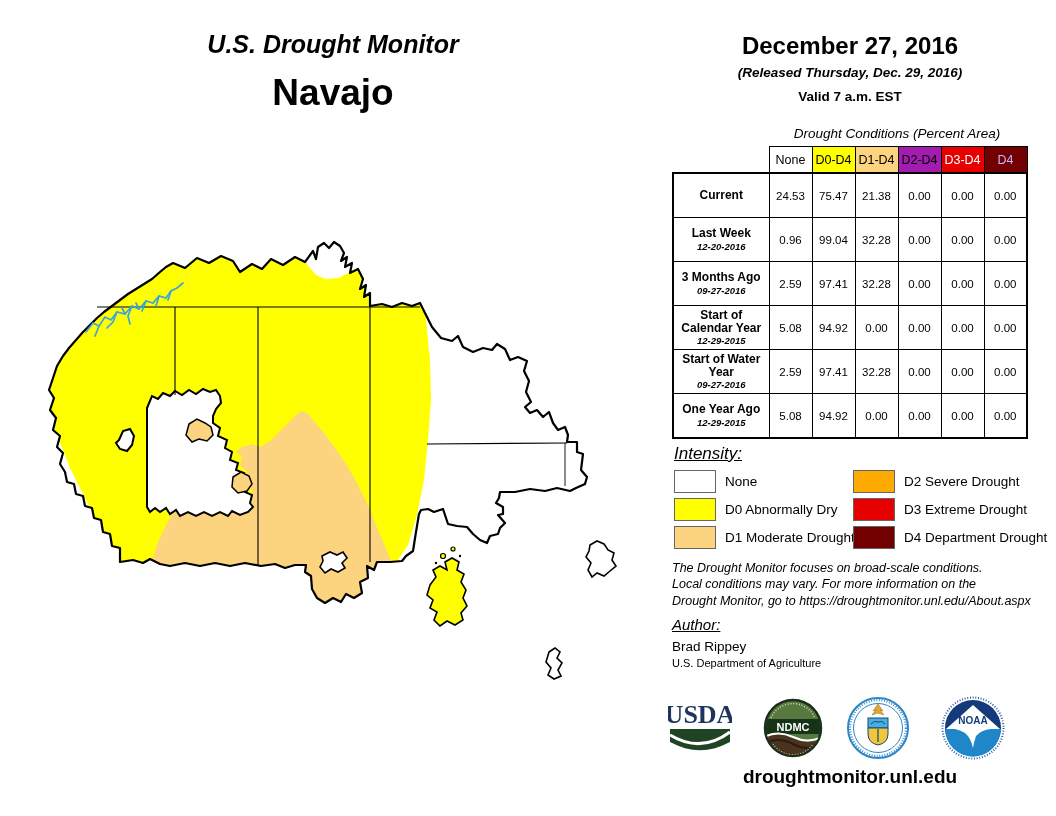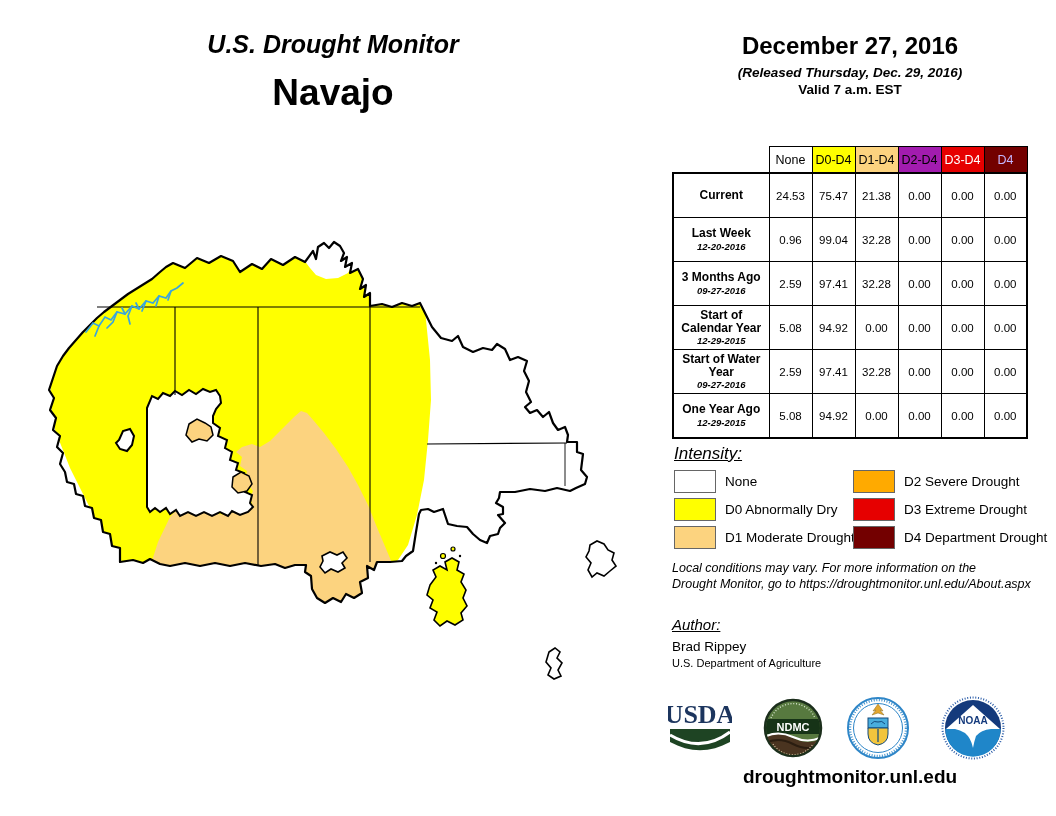--- a/index.html
+++ b/index.html
@@ -5,21 +5,21 @@
   html,body{margin:0;padding:0;background:#fff;}
   #page{position:relative;width:1056px;height:816px;background:#ffffff;overflow:hidden;
         font-family:"Liberation Sans", sans-serif;color:#000;}
   .abs{position:absolute;}
   
   #usdm-title{left:63px;top:30px;width:540px;text-align:center;font-size:25px;font-weight:bold;font-style:italic;}
   #area-title{left:63px;top:72px;width:540px;text-align:center;font-size:37px;font-weight:bold;}
   
   #date-line{left:672px;top:32px;width:356px;text-align:center;font-size:24px;font-weight:bold;}
   #released-line{left:672px;top:65px;width:356px;text-align:center;font-size:13.5px;font-weight:bold;font-style:italic;}
-  #valid-line{left:672px;top:82px;width:356px;text-align:center;font-size:13.5px;font-weight:bold;}
+  #valid-line{left:672px;top:89px;width:356px;text-align:center;font-size:13.5px;font-weight:bold;}
   #table-title{left:768px;top:126px;width:258px;text-align:center;font-size:13.5px;font-style:italic;}
   
   #cond-table{left:672px;top:146px;border-collapse:collapse;table-layout:fixed;width:354px;}
   #cond-table td,#cond-table th{border:1px solid #000;text-align:center;vertical-align:middle;padding:0;}
   #cond-table thead th{height:25px;font-size:12.5px;font-weight:normal;}
   #cond-table thead th.corner{border:none;background:#fff;}
   #cond-table tbody{border:2px solid #000;}
   #cond-table tbody td{height:43px;font-size:11.5px;}
   #cond-table td.rowlbl .lbl{font-weight:bold;font-size:12px;line-height:1.12;text-align:center;}
   #cond-table td.rowlbl .sub{font-weight:bold;font-style:italic;font-size:9.5px;}
@@ -104,20 +104,21 @@
 
     <path fill="#FFFF00" stroke="#000" stroke-width="1.6" d="M430,585 L436,577 L433,570 L440,566 L447,570 L445,562 L452,558 L459,562 L457,570 L464,574 L461,582 L466,590 L463,598 L467,606 L461,613 L463,620 L455,625 L447,621 L440,626 L434,620 L437,612 L430,608 L433,600 L427,595 Z"></path>
     <circle cx="443" cy="556" r="2.5" fill="#FFFF00" stroke="#000" stroke-width="1.2"></circle>
     <circle cx="453" cy="549" r="2" fill="#FFFF00" stroke="#000" stroke-width="1.2"></circle>
     <circle cx="436" cy="563" r="1.2" fill="#000"></circle>
     <circle cx="460" cy="556" r="1.2" fill="#000"></circle>
     <path fill="#FFFFFF" stroke="#000" stroke-width="1.6" d="M590,545 L597,541 L604,544 L608,550 L614,553 L612,560 L616,566 L610,571 L604,576 L597,573 L592,577 L588,570 L591,563 L586,557 L589,551 Z"></path>
     <path fill="#FFFFFF" stroke="#000" stroke-width="1.6" d="M549,652 L555,648 L560,652 L557,658 L562,663 L558,670 L561,676 L554,679 L548,675 L551,668 L546,662 Z"></path>
   </svg>
 
+  <div class="abs" id="table-title">Drought Conditions (Percent Area)</div>
   <table class="abs" id="cond-table">
     <colgroup>
         <col class="c0">
         <col class="cv">
         <col class="cv">
         <col class="cv">
         <col class="cv">
         <col class="cv">
         <col class="cv">
       </colgroup>
@@ -233,20 +234,21 @@
           <div class="leg-label">D3 Extreme Drought</div>
         </div>
         <div class="leg-item">
           <div class="leg-swatch" style="background: rgb(115, 0, 0);"></div>
           <div class="leg-label">D4 Department Drought</div>
         </div>
       </div>
   </div>
 
   <div class="abs" id="disclaimer">
+    <div>The Drought Monitor focuses on broad-scale conditions.</div>
     <div>Local conditions may vary. For more information on the</div>
     <div>Drought Monitor, go to https://droughtmonitor.unl.edu/About.aspx</div>
   </div>
 
   <div class="abs" id="author-heading">Author:</div>
   <div class="abs" id="author-name">Brad Rippey</div>
   <div class="abs" id="author-org">U.S. Department of Agriculture</div>
 
   <svg class="logo" style="left:668px;top:700px;" width="64" height="58" viewBox="0 0 64 58">
     <text x="32" y="23" text-anchor="middle" font-family="Liberation Serif, serif" font-weight="bold" font-size="26" fill="#1c355e">USDA</text>

